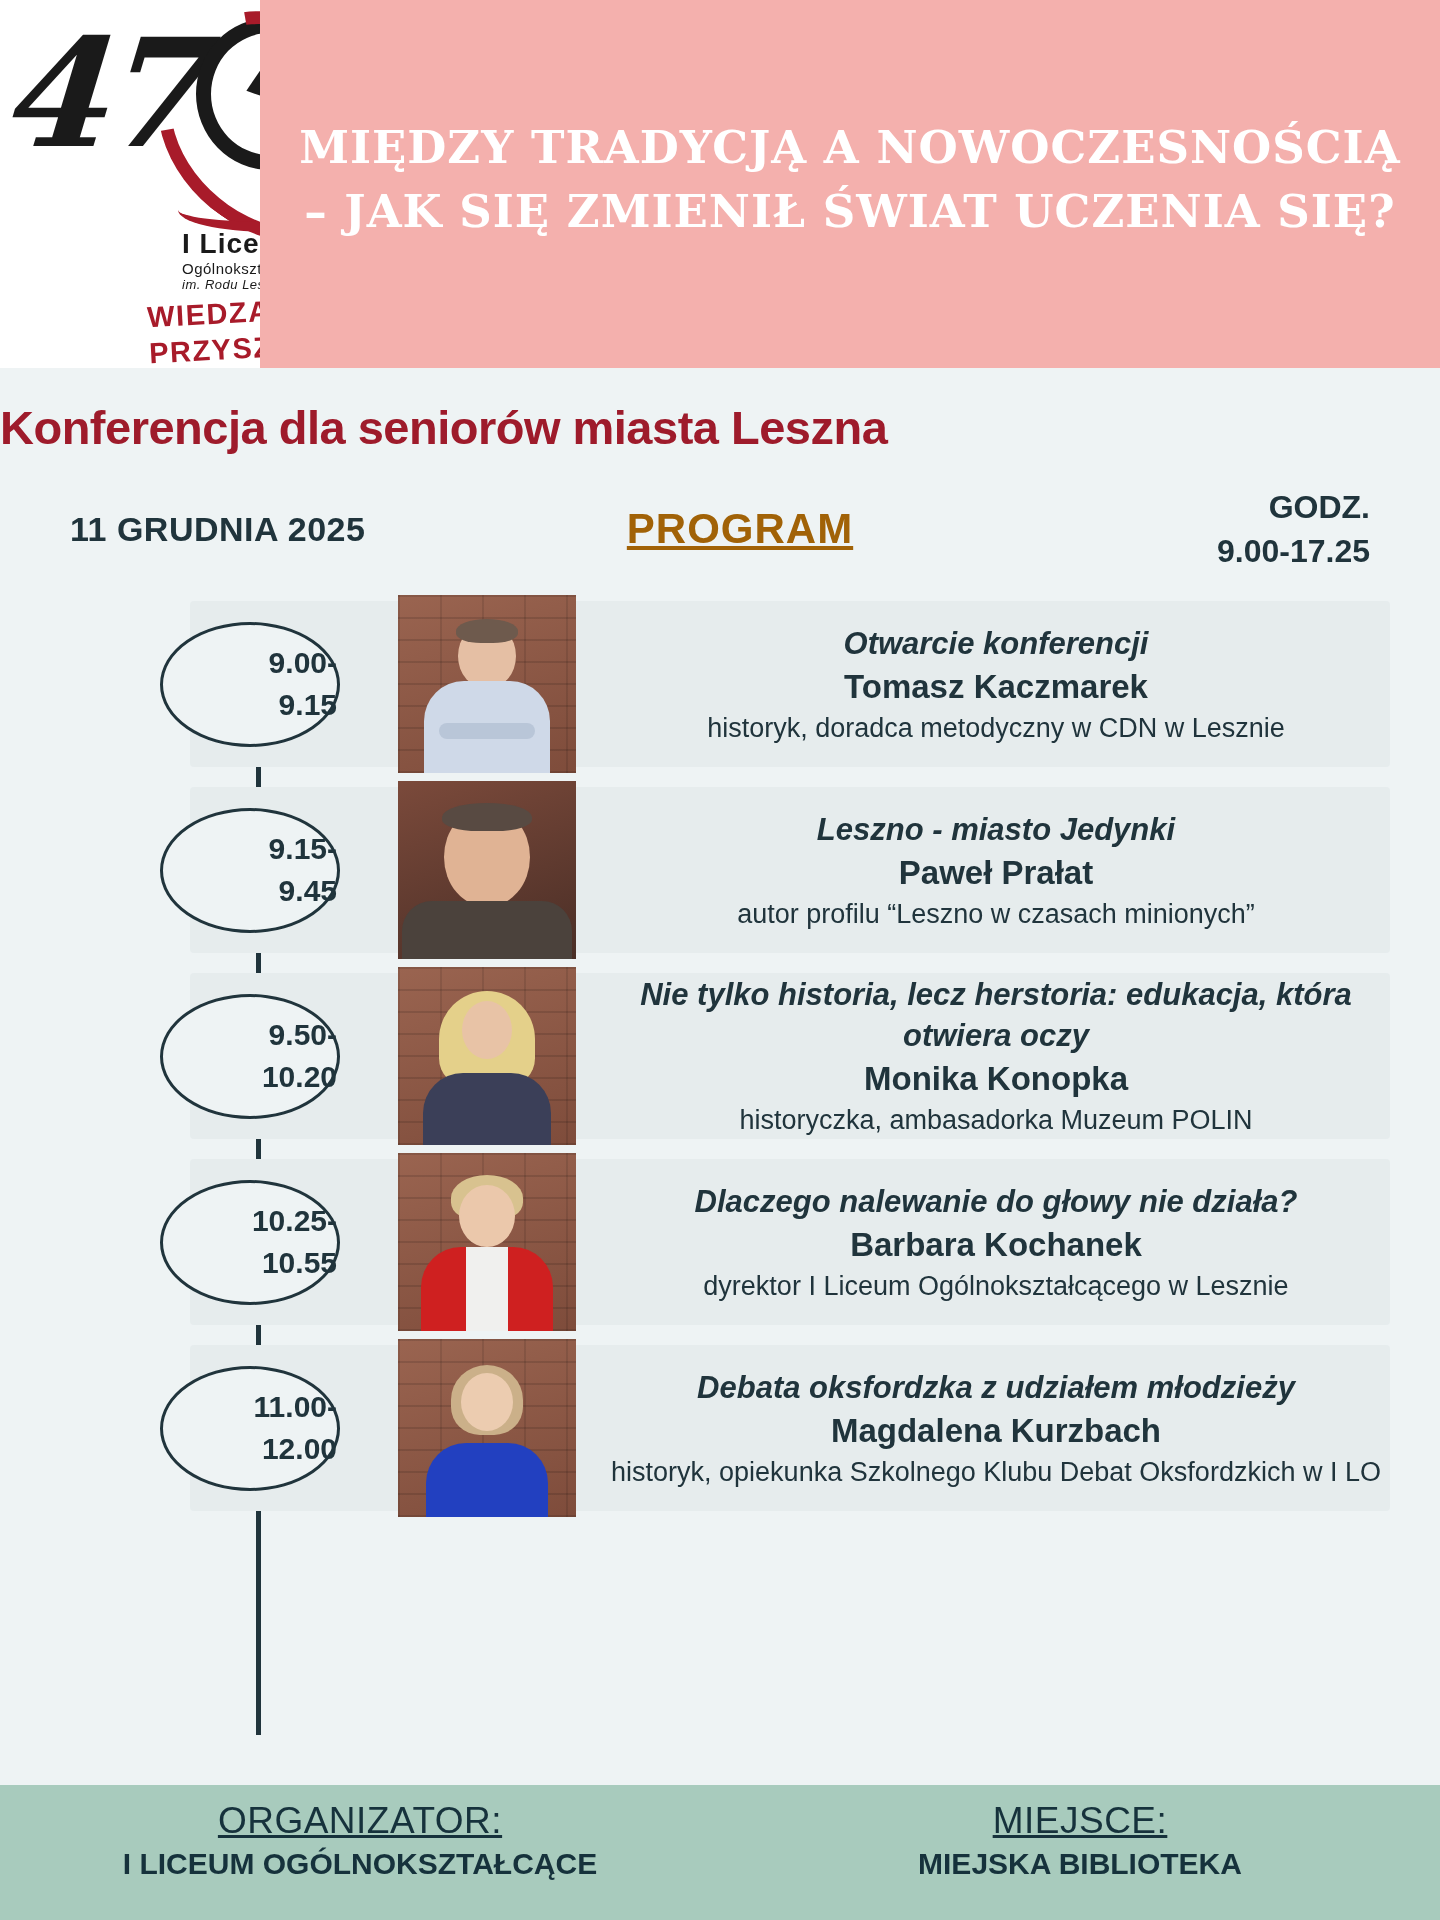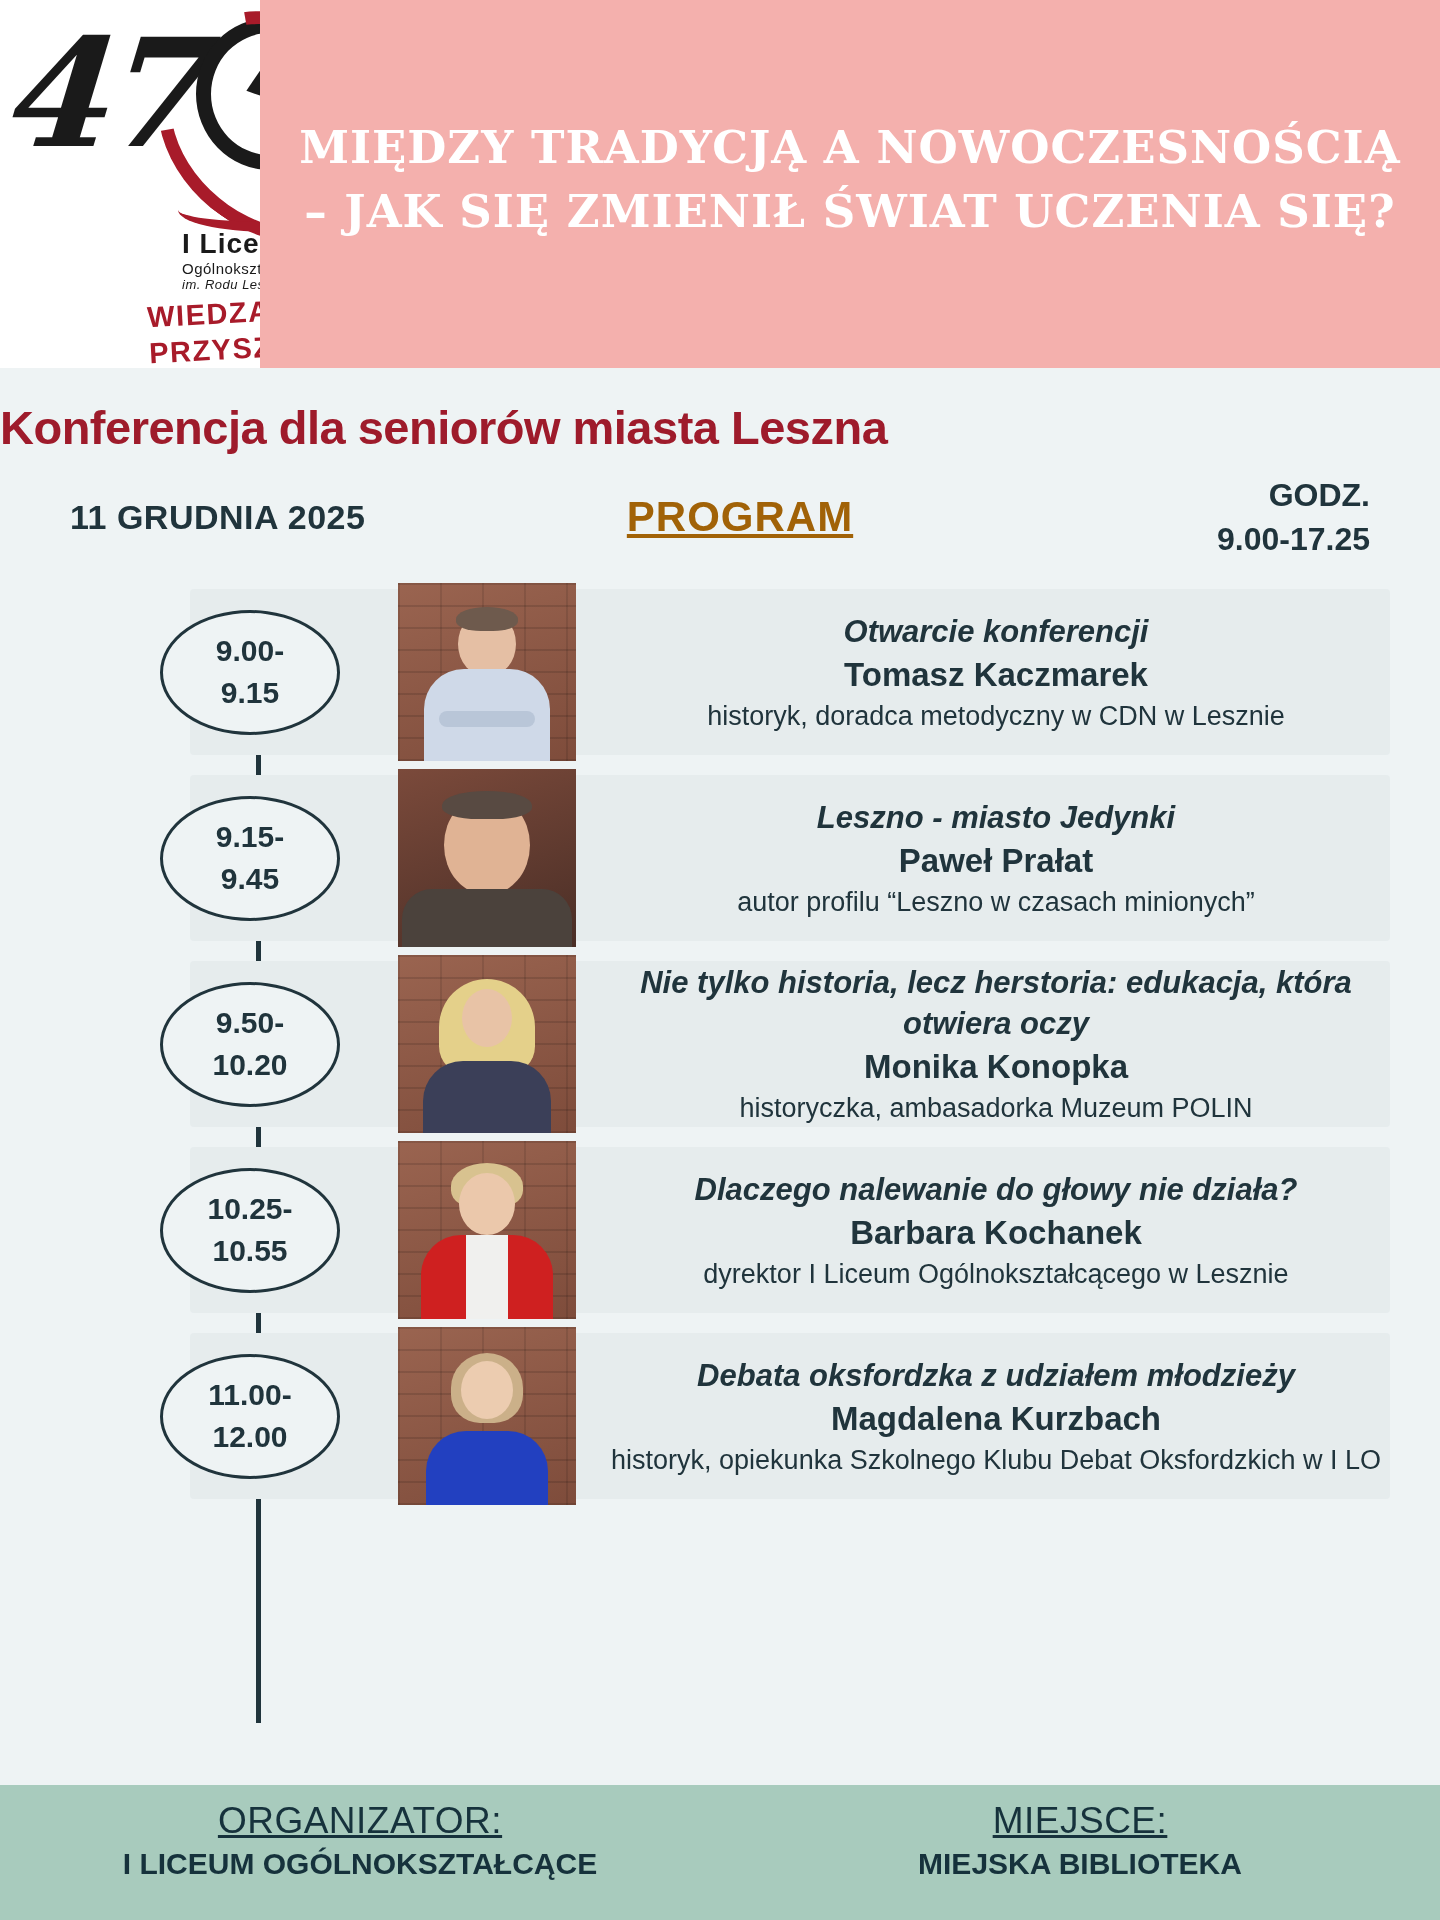--- a/index.html
+++ b/index.html
@@ -138,21 +138,21 @@
     font-weight: bold;
     color: #9e1b2b;
     margin-top: 32px;
     letter-spacing: -0.5px;
   }
 
   
   .meta-row {
     display: flex;
     align-items: center;
-    margin-top: 18px;
+    margin-top: 30px;
     padding: 0 70px;
   }
   .meta-date {
     flex: 0 0 400px;
     font-size: 34px;
     font-weight: bold;
     color: #20343c;
     letter-spacing: 0.5px;
   }
   .meta-program {
@@ -209,21 +209,21 @@
   }
   .time-bubble {
     flex: 0 0 180px;
     height: 125px;
     margin-left: 130px;
     border: 3px solid #20343c;
     border-radius: 50%;
     background: #eef3f4;
     display: flex;
     flex-direction: column;
-    align-items: center;
+    align-items: flex-end;
     justify-content: center;
     font-size: 30px;
     font-weight: bold;
     color: #20343c;
     line-height: 42px;
     z-index: 2;
   }
   .photo {
     flex: 0 0 178px;
     height: 178px;

